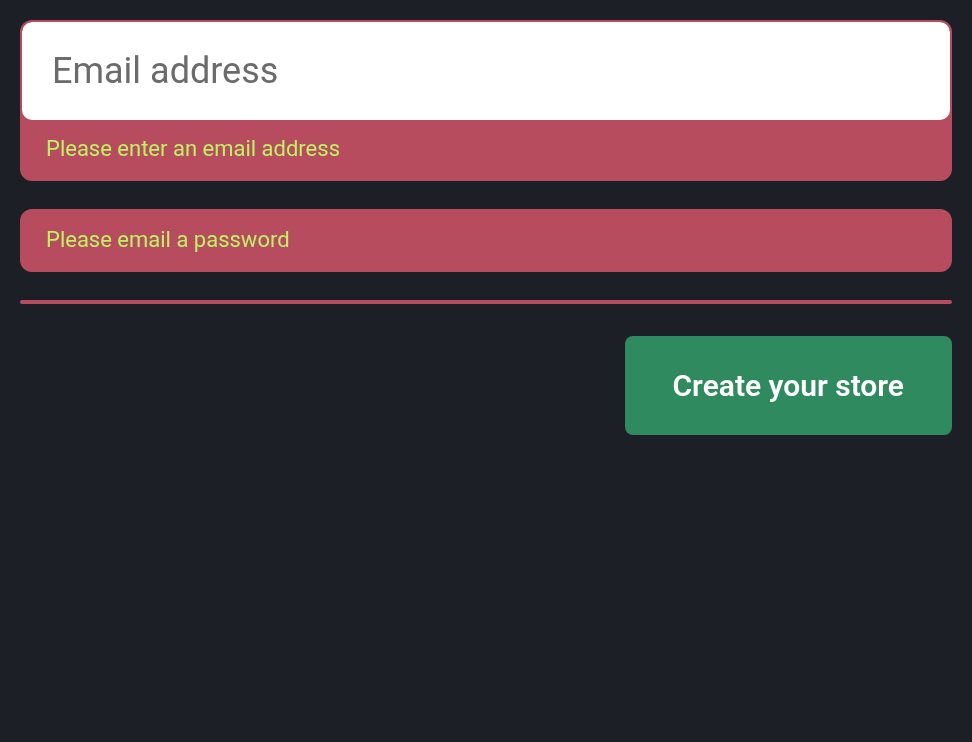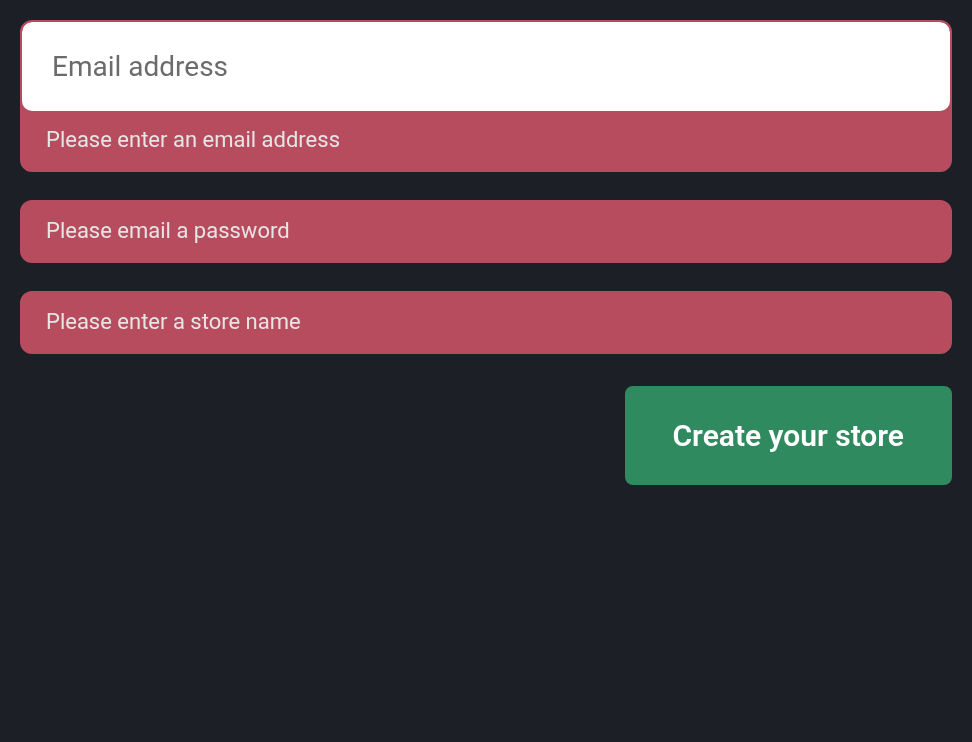--- a/index.html
+++ b/index.html
@@ -24,30 +24,30 @@
       border-radius: 12px;
       overflow: hidden;
       border: 2px solid #b84c5f;
     }
     .input-field {
       width: 100%;
       background-color: #ffffff;
       border: none;
       border-radius: 10px;
       padding: 28px 30px;
-      font-size: 28px;
+      font-size: 36px;
       color: #333;
       outline: none;
       font-family: inherit;
     }
     .input-field::placeholder {
       color: #6b6b6b;
     }
     .error-message {
-      color: #e5e5e5;
+      color: #bef264;
       font-size: 22px;
       padding: 16px 24px 18px 24px;
       font-weight: 400;
     }
     .button-row {
       display: flex;
       justify-content: flex-end;
       margin-top: 4px;
     }
     .submit-button {
@@ -71,20 +71,19 @@
   <div class="field-group">
     <input type="text" class="input-field" placeholder="Email address" style="">
     <div class="error-message">Please enter an email address</div>
   </div>
 
   <div class="field-group">
     <div class="error-message">Please email a password</div>
   </div>
 
   <div class="field-group">
-    <div class="error-message">Please enter a store name</div>
   </div>
 
   <div class="button-row">
     <button class="submit-button">Create your store</button>
   </div>
 
 </div>
 
 </body></html>

